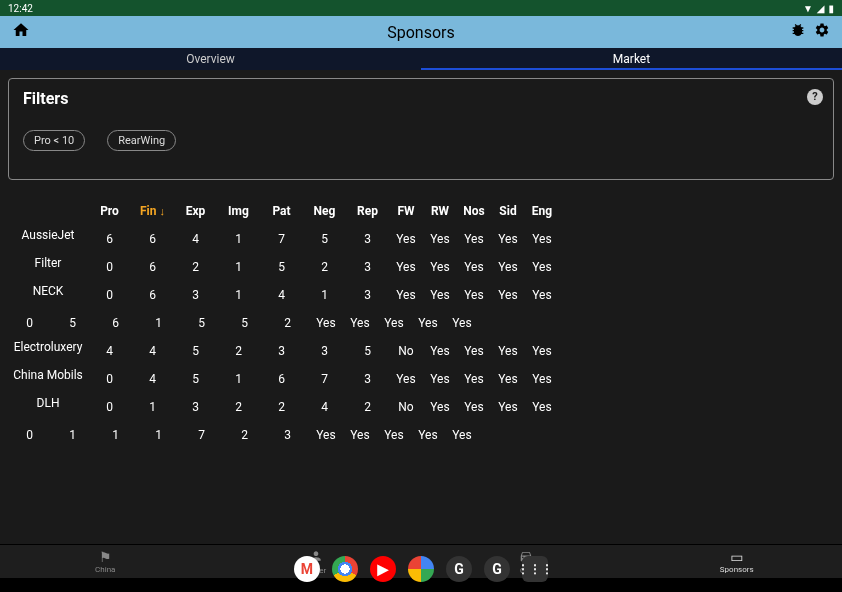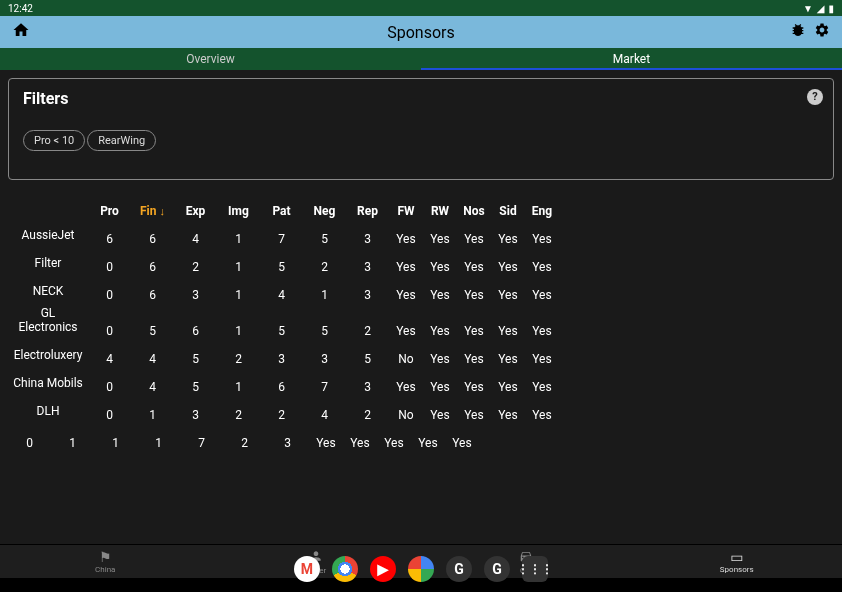--- a/index.html
+++ b/index.html
@@ -6,30 +6,30 @@
 body { width: 842px; height: 592px; background: #000; overflow: hidden; }
 
 .status-bar { height: 16px; background: #14532d; color: #fff; display: flex; justify-content: space-between; align-items: center; padding: 0 8px; font-size: 10px; }
 .status-right { display: flex; gap: 4px; align-items: center; }
 
 .app-bar { height: 32px; background: #7ab8db; display: flex; align-items: center; padding: 0 12px; position: relative; }
 .app-bar-title { position: absolute; left: 50%; transform: translateX(-50%); color: #000; font-size: 16px; }
 .app-bar-icons { position: absolute; right: 12px; display: flex; gap: 8px; }
 .icon-btn { cursor: pointer; color: #000; }
 
-.tabs { height: 22px; background: #14532d; display: flex; }
+.tabs { height: 22px; background: #0f172a; display: flex; }
 .tab { flex: 1; text-align: center; color: #ccc; font-size: 12px; line-height: 22px; cursor: pointer; }
 .tab.active { border-bottom: 2px solid #1d4ed8; color: #fff; }
 
 .content { padding: 8px; height: 474px; overflow: hidden; background: #1a1a1a; }
 
 .filters-box { border: 1px solid #888; border-radius: 4px; padding: 10px 14px 14px; position: relative; }
 .filters-title { text-align: left; color: #fff; font-size: 16px; font-weight: bold; margin-bottom: 22px; }
 .help-icon { position: absolute; top: 10px; right: 10px; width: 16px; height: 16px; border-radius: 50%; background: #ccc; color: #1a1a1a; text-align: center; line-height: 16px; font-size: 11px; cursor: pointer; font-weight: bold; }
-.filter-chips { display: flex; gap: 2px; margin-bottom: 14px; }
+.filter-chips { display: flex; gap: 22px; margin-bottom: 14px; }
 .chip { border: 1px solid #888; border-radius: 12px; padding: 3px 10px; color: #ddd; font-size: 11px; cursor: pointer; }
 .add-filter { color: #5b9bd5; font-size: 12px; cursor: pointer; }
 
 .table { margin-top: 10px; color: #fff; font-size: 12px; }
 .table-row { display: flex; align-items: flex-end; min-height: 28px; }
 .col-name { width: 80px; text-align: center; padding: 4px 2px; }
 .col { width: 43px; text-align: center; }
 .col-yn { width: 34px; text-align: center; }
 .header-row { font-weight: bold; }
 .sort-col { color: #f5a623; }
@@ -156,21 +156,20 @@
           <div class="col">4</div>
           <div class="col">1</div>
           <div class="col">3</div>
           <div class="col-yn">Yes</div>
           <div class="col-yn">Yes</div>
           <div class="col-yn">Yes</div>
           <div class="col-yn">Yes</div>
           <div class="col-yn">Yes</div>
         </div>
         <div class="table-row">
-          <div class="col-name">GL Electronics</div>
           <div class="col">0</div>
           <div class="col">5</div>
           <div class="col">6</div>
           <div class="col">1</div>
           <div class="col">5</div>
           <div class="col">5</div>
           <div class="col">2</div>
           <div class="col-yn">Yes</div>
           <div class="col-yn">Yes</div>
           <div class="col-yn">Yes</div>

